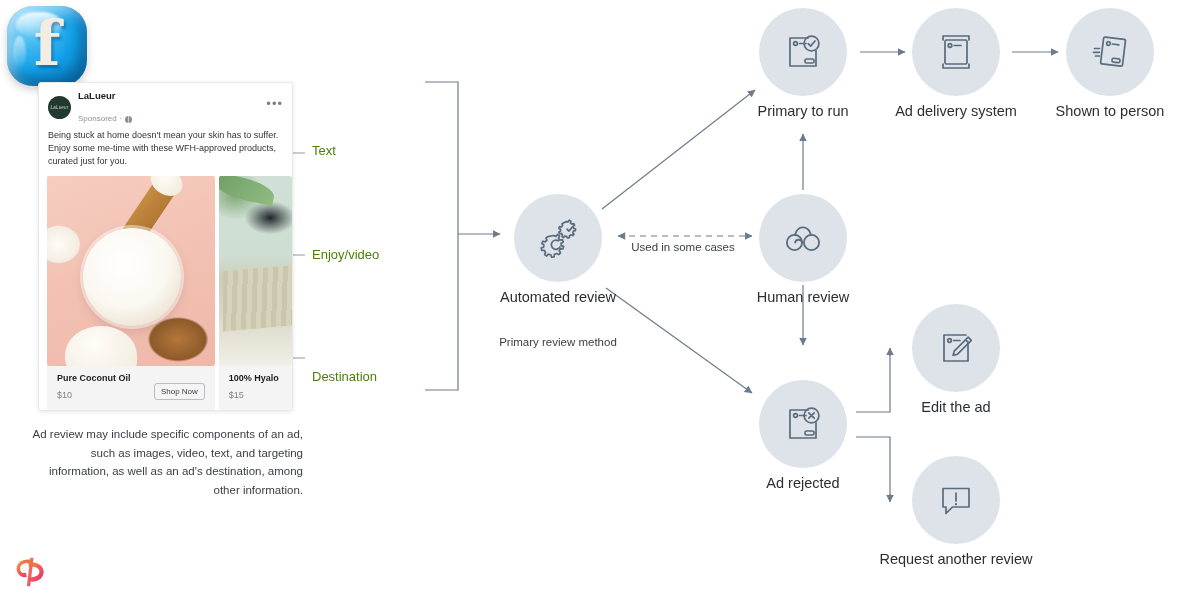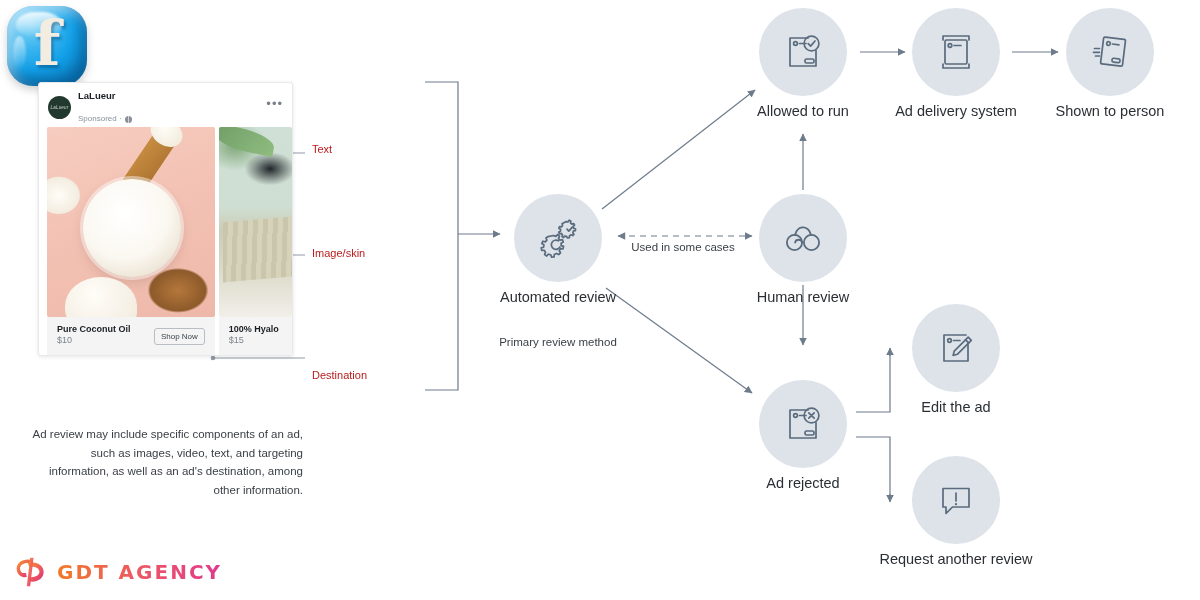--- a/index.html
+++ b/index.html
@@ -100,36 +100,36 @@
     background:linear-gradient(120deg,#6f9d66,#8fbd80);transform:rotate(12deg);
   }
   .photo2 .towel{
     position:absolute;left:4px;top:92px;width:78px;height:60px;
     background:repeating-linear-gradient(92deg,#c9c6ab 0 5px,#d6d3ba 5px 10px);
     transform:skewY(-5deg);
   }
   .prod{padding:7px 10px 10px 10px;background:#f4f4f4;display:flex;align-items:flex-end;}
   .prod-txt{flex:1 1 auto;}
   .prod-name{font-size:9px;font-weight:bold;color:#1b1f23;white-space:nowrap;}
-  .prod-price{font-size:9px;color:#7d848c;margin-top:1px;}
+  .prod-price{font-size:9px;color:#7d848c;margin-top:7px;}
   .shop-btn{
     border:1px solid #b9bec4;border-radius:3px;background:#f4f4f4;
     font-size:8px;color:#3a3f45;padding:3px 6px;white-space:nowrap;
   }
 
   
   .cap-title{
     position:absolute;left:38px;top:401px;width:255px;text-align:center;
     font-size:15px;color:#2b2f33;
   }
   .cap-body{
     position:absolute;left:28px;top:425px;width:275px;text-align:right;
     font-size:11.5px;line-height:1.62;color:#3a3f45;
   }
-  .part-label{position:absolute;font-size:11px;color:#b91c1c;white-space:nowrap;}
+  .part-label{position:absolute;font-size:13px;color:#4d7c0f;white-space:nowrap;}
 
   
   .node{position:absolute;width:0;height:0;}
   .node .bubble{
     position:absolute;left:-44px;top:-44px;width:88px;height:88px;border-radius:50%;
     background:#dde3e9;display:flex;align-items:center;justify-content:center;
   }
   .node .nlabel{
     position:absolute;left:-110px;top:50px;width:220px;text-align:center;
     font-size:14.5px;line-height:1.28;color:#2b2f33;
@@ -214,20 +214,21 @@
       <div class="ad-names">
         <div class="ad-brand">LaLueur</div>
         <div class="ad-sub">
           <span>Sponsored ·</span>
           <span class="globe"></span>
         </div>
       </div>
       <div class="dots">•••</div>
     </div>
 
+    <div class="ad-body">Being stuck at home doesn't mean your skin has to suffer. Enjoy some me-time with these WFH-approved products, curated just for you.</div>
 
     <div class="ad-media">
       <div class="media-col media-1">
         <div class="photo photo1">
           <div class="spoon"></div>
             <div class="jarlip"></div>
             <div class="blob"></div>
         </div>
         <div class="prod">
           <div class="prod-txt">
@@ -246,21 +247,21 @@
           <div class="prod-txt">
             <div class="prod-name">100% Hyalo</div>
             <div class="prod-price">$15</div>
           </div>
         </div>
       </div>
     </div>
   </div>
 
   <div class="part-label" style="left:312px;top:143px;">Text</div>
-  <div class="part-label" style="left:312px;top:247px;">Image/skin</div>
+  <div class="part-label" style="left:312px;top:247px;">Enjoy/video</div>
   <div class="part-label" style="left:312px;top:369px;">Destination</div>
 
   <div class="cap-body">Ad review may include specific components of an ad, such as images, video, text, and targeting information, as well as an ad's destination, among other information.</div>
 
   <div class="node" style="left:558px;top:238px;">
     <div class="bubble">
       <svg width="50" height="50" viewBox="0 0 50 50" fill="none" stroke="#5a6b7d" stroke-width="1.7" stroke-linecap="round" stroke-linejoin="round">
         <path d="M20.5 22.5 l2.4 .9 1.6-1.9 2 1.6 -1 2.3 1.5 1.8 2.4-.6 .9 2.4 -2.2 1.2 .1 2.4 2.4 .8 -.6 2.5 -2.5-.2 -1.3 2 1.3 2.1 -1.8 1.8 -2.2-1.2 -2.2 1 -.2 2.5 -2.5 .3 -.8-2.4 -2.4-.6 -1.7 1.8 -2.1-1.4 .9-2.3 -1.3-2 -2.5 .1 -.5-2.5 2.4-.7 .3-2.4 -2.1-1.3 1.1-2.3 2.4 .7 1.6-1.8 -1-2.2 2.2-1.3z"></path>
         <path d="M25.4 27.8a4.6 4.6 0 1 0 1.6 6.1"></path>
         <path d="M33.2 8.6 l1.9 .2 1-1.6 1.7 .9 -.3 1.9 1.4 1.2 1.8-.7 .9 1.6 -1.4 1.3 .4 1.8 1.9 .5 -.1 1.9 -1.9 .3 -.7 1.8 1.2 1.5 -1.2 1.4 -1.7-.8 -1.6 .9 -.1 1.9 -1.9 .4 -.9-1.7 -1.9-.2 -1.1 1.5 -1.6-1 .5-1.8 -1.2-1.4 -1.9 .4 -.6-1.8 1.7-.9 .1-1.9 -1.7-.8 .6-1.8 1.9 .3 1.2-1.4 -.6-1.8z"></path>
@@ -290,21 +291,21 @@
     <div class="bubble">
       <svg width="50" height="50" viewBox="0 0 50 50" fill="none" stroke="#5a6b7d" stroke-width="1.7" stroke-linecap="round" stroke-linejoin="round">
         <path d="M38 23.5 V39 H12 V11 H30"></path>
         <circle cx="17.5" cy="16.5" r="1.9"></circle>
         <path d="M21.5 16.5 H28"></path>
         <rect x="27" y="32" width="9" height="4" rx="1.6"></rect>
         <circle cx="33.5" cy="16.5" r="7.4"></circle>
         <path d="M30.2 16.6 l2.4 2.5 4.4-5.1"></path>
       </svg>
     </div>
-    <div class="nlabel">Allowed to run</div>
+    <div class="nlabel">Primary to run</div>
   </div>
 
   <div class="node" style="left:956px;top:52px;">
     <div class="bubble">
       <svg width="50" height="50" viewBox="0 0 50 50" fill="none" stroke="#5a6b7d" stroke-width="1.7" stroke-linecap="round" stroke-linejoin="round">
         <path d="M12 13 V9 H38 V13"></path>
         <path d="M12 37 V41 H38 V37"></path>
         <rect x="14" y="13" width="22" height="24" rx="1.5"></rect>
         <circle cx="19" cy="18.5" r="1.8"></circle>
         <path d="M23 18.5 H30"></path>
@@ -372,16 +373,15 @@
         <linearGradient id="gdtg" x1="0" y1="0" x2="1" y2="1">
           <stop offset="0" stop-color="#f59a2e"></stop>
             <stop offset="50%" stop-color="#ef5f56"></stop>
             <stop offset="100%" stop-color="#d92a86"></stop>
         </linearGradient>
       </defs>
       <path d="M22 5 C12 2 3 7 3 15 c0 7 6 11 12 10 l-1-5 c-4 1 -7-1 -7-5 0-5 6-8 13-6z" fill="url(#gdtg)"></path>
       <path d="M16 8 c10-2 19 3 19 11 0 8-8 13-18 11 l1-5 c6 1 12-2 12-6 0-5-6-7-12-6z" fill="url(#gdtg)"></path>
       <path d="M19 2 l4 0 -4 34 -4 0z" fill="url(#gdtg)" opacity=".95"></path>
     </svg>
-    <div class="gdt-text">GDT AGENCY</div>
   </div>
 
 </div>
 
 </body></html>

